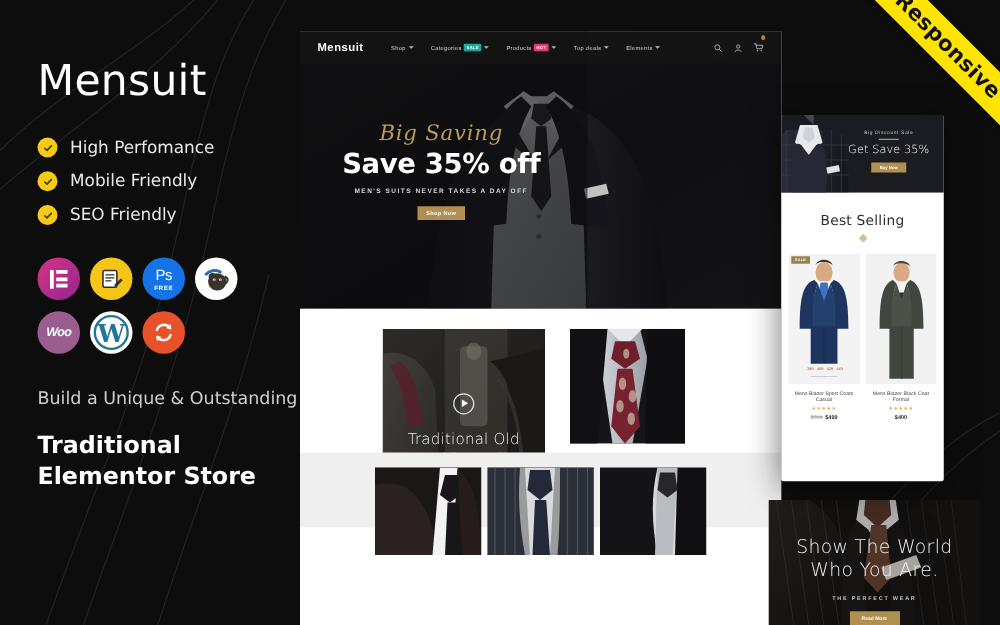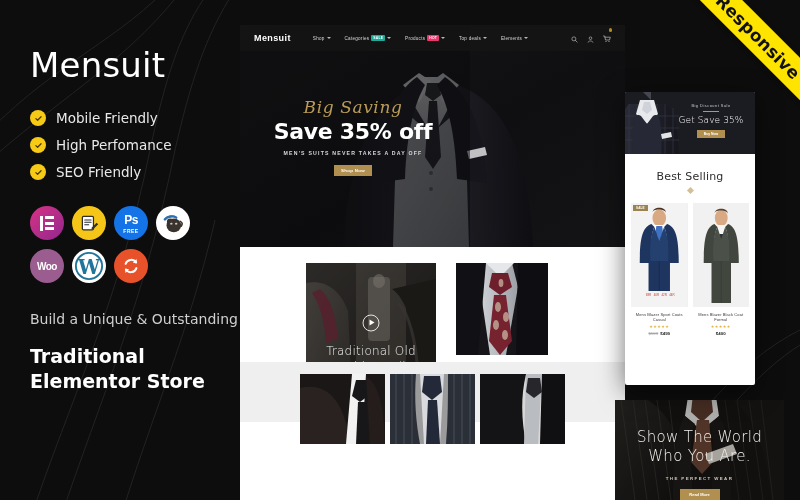--- a/index.html
+++ b/index.html
@@ -53,25 +53,25 @@
     font-family: "Liberation Sans", sans-serif;
   }
   .ic-elementor { background: linear-gradient(135deg,#d63384 0%, #92278f 100%); }
   .ic-elementor .el-bars { display: flex; gap: 2.5px; align-items: center; }
   .ic-elementor .el-bar-v { width: 3px; height: 15px; background:#fff; }
   .ic-elementor .el-bar-stack { display:flex; flex-direction:column; gap:2.5px; }
   .ic-elementor .el-bar-h { width: 9px; height: 3px; background:#fff; }
 
   .ic-notes { background: #f5c518; }
   .ic-ps { background: #1473e6; flex-direction: column; gap:1px; }
-  .ic-ps .ps-txt { font-size: 12px; font-weight: 700; letter-spacing:-0.5px;text-align:right;}
+  .ic-ps .ps-txt { font-size: 12px; font-weight: 400; letter-spacing:-0.5px;text-align:right;}
   .ic-ps .ps-free { font-size: 5px; letter-spacing: .5px; font-weight:700; }
   .ic-mailchimp { background: #ffffff; }
   .ic-woo { background: #9b5c8f; }
-  .ic-woo .woo-txt { font-size: 10px; font-weight: 700; letter-spacing:-0.5px;text-align:right; }
+  .ic-woo .woo-txt { font-size: 10px; font-weight: 700; font-style: italic; letter-spacing:-0.5px;text-align:right; }
   .ic-wp { background: #ffffff; color: #21759b; }
   .ic-update { background: #e8522a; }
 
   .tagline {
     color: #cfcfcf; font-size: 14px; line-height: 1.5;
     margin-top: 26px; font-weight: 400;
     font-family: "DejaVu Sans", sans-serif;
   }
   .headline {
     color: #ffffff; font-size: 19px; font-weight: 700; line-height: 1.32;
@@ -249,29 +249,29 @@
   <div class="left-panel">
     <div class="brand-title">Mensuit</div>
 
     <ul class="feature-list">
       <li class="feature-item">
         <span class="check-badge">
           <svg width="9" height="9" viewBox="0 0 12 12">
               <path d="M2.5 6.2 L4.8 8.4 L9.4 3.6" fill="none" stroke="#4a3c00" stroke-width="1.7" stroke-linecap="round" stroke-linejoin="round"></path>
             </svg>
         </span>
-        <span class="feature-label">Mobile Friendly</span>
+        <span class="feature-label">High Perfomance</span>
       </li>
       <li class="feature-item">
         <span class="check-badge">
           <svg width="9" height="9" viewBox="0 0 12 12">
               <path d="M2.5 6.2 L4.8 8.4 L9.4 3.6" fill="none" stroke="#4a3c00" stroke-width="1.7" stroke-linecap="round" stroke-linejoin="round"></path>
             </svg>
         </span>
-        <span class="feature-label">High Perfomance</span>
+        <span class="feature-label">Mobile Friendly</span>
       </li>
       <li class="feature-item">
         <span class="check-badge">
           <svg width="9" height="9" viewBox="0 0 12 12">
               <path d="M2.5 6.2 L4.8 8.4 L9.4 3.6" fill="none" stroke="#4a3c00" stroke-width="1.7" stroke-linecap="round" stroke-linejoin="round"></path>
             </svg>
         </span>
         <span class="feature-label">SEO Friendly</span>
       </li>
     </ul>

